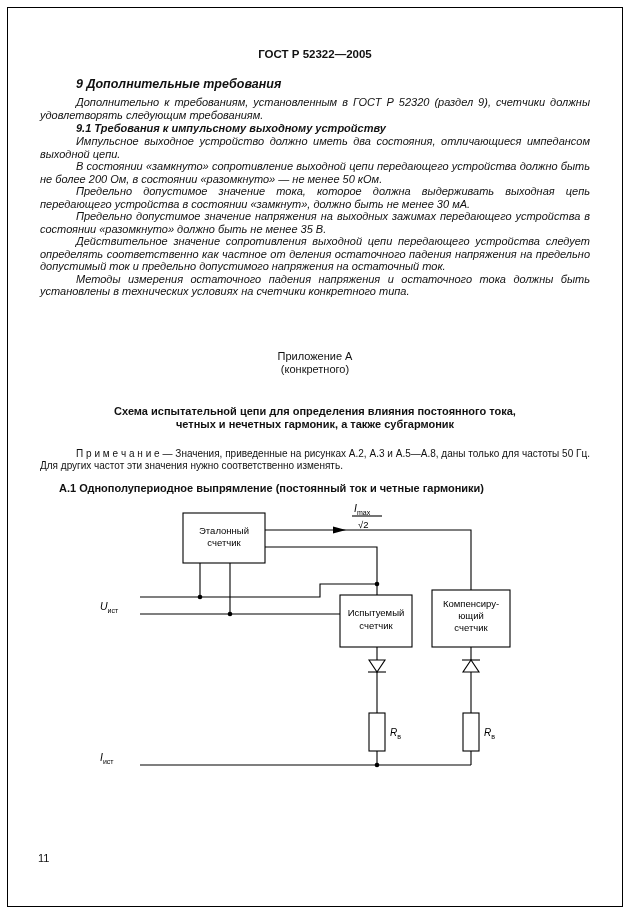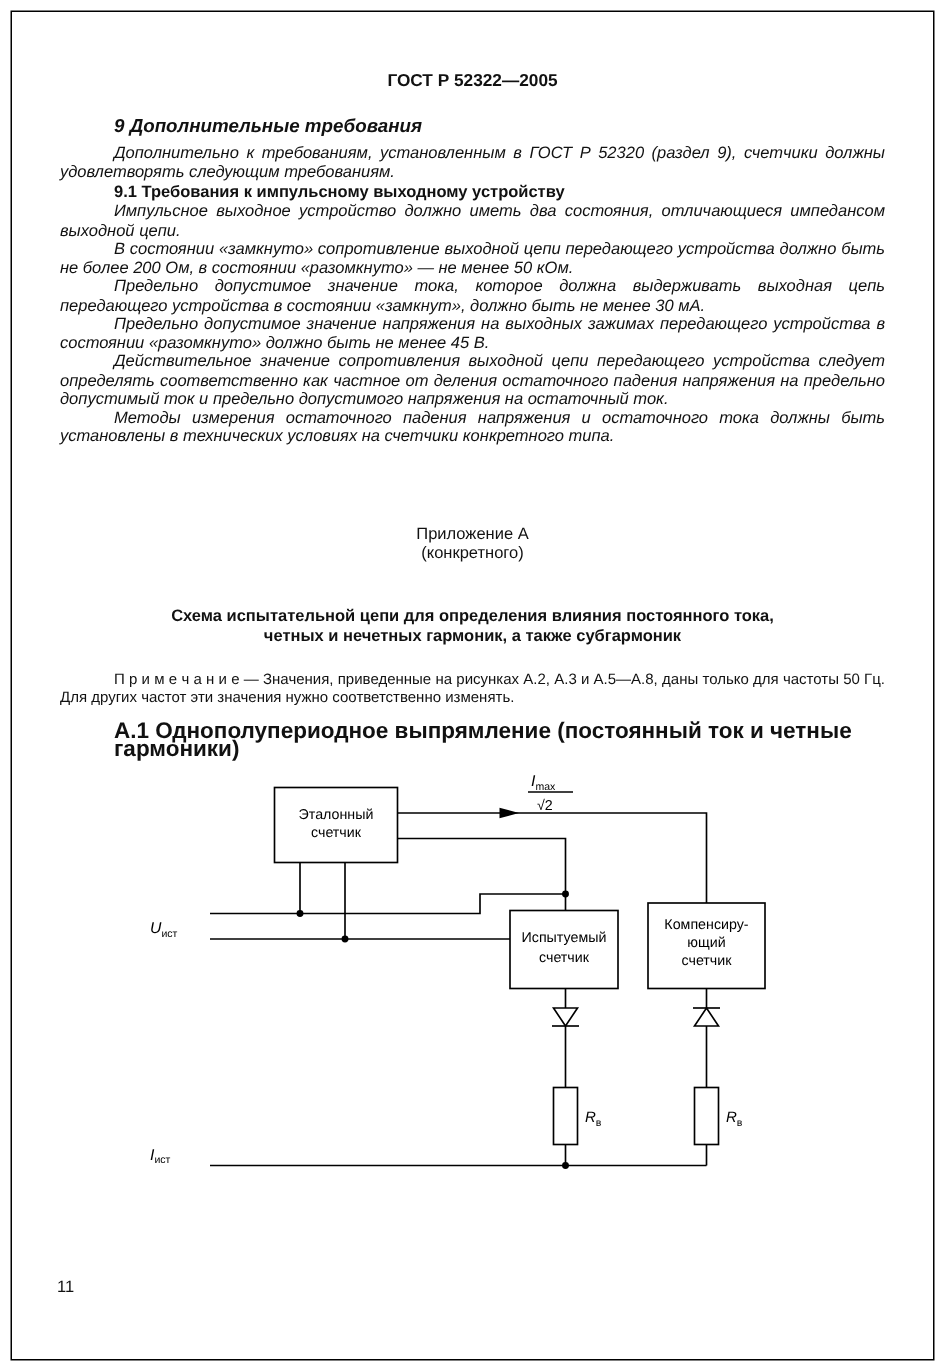--- a/index.html
+++ b/index.html
@@ -7,26 +7,26 @@
     position:relative; width:630px; height:914px; background:#ffffff;
     color:#111; font-family:"Liberation Sans", sans-serif; overflow:hidden;
   }
   .frame { position:absolute; inset:7px; border:1px solid #000; pointer-events:none; }
   .content { position:absolute; left:40px; right:40px; top:48px; }
   .doc-header { font-size:11.5px; font-weight:bold;text-align:center; }
   .h9 { margin:17px 0 0 36px; font-size:12.5px; font-weight:bold; font-style:italic; }
   p.body { margin:0; font-size:11px; font-style:italic; line-height:12.5px;
            text-indent:36px; text-align:justify; }
   p.body.first { margin-top:5px; }
-  .h91 { margin:0; font-size:11px; font-weight:bold; 
+  .h91 { margin:0; font-size:11px; font-weight:bold; font-style:italic;
          line-height:14px; text-indent:36px; }
   .appendix-label { margin-top:52px; text-align:center; font-size:11px; line-height:13.5px; }
   .app-title { margin-top:28px; text-align:center; font-size:11px; font-weight:bold; line-height:13.5px; }
   .note { margin:16px 0 0 0; font-size:10px; line-height:12px; text-indent:36px; text-align:justify; }
-  .a1 { margin:10px 0 0 36px; font-size:15px; font-weight:bold; line-height:12px; }
+  .a1 { margin:10px 0 0 19px; font-size:11px; font-weight:bold; line-height:12px; }
   .diagram-wrap { position:relative; margin-top:6px; width:550px; height:272px; }
   .circuit { display:block; }
   .circuit text { font-family:"Liberation Sans", sans-serif; font-size:9.5px; fill:#000; }
   .circuit .it { font-style:italic; }
   .caption { margin-top:14px; text-align:center; font-size:10px; }
   .page-num { position:absolute; left:38px; top:852px; font-size:11px; }
 </style>
 </head>
 <body>
 
@@ -35,21 +35,21 @@
 
   <div class="content">
     <div class="doc-header">ГОСТ Р 52322—2005</div>
 
     <div class="h9">9 Дополнительные требования</div>
     <p class="body first">Дополнительно к требованиям, установленным в ГОСТ Р 52320 (раздел 9), счетчики должны удовлетворять следующим требованиям.</p>
     <p class="h91">9.1 Требования к импульсному выходному устройству</p>
     <p class="body">Импульсное выходное устройство должно иметь два состояния, отличающиеся импедансом выходной цепи.</p>
     <p class="body">В состоянии «замкнуто» сопротивление выходной цепи передающего устройства должно быть не более 200 Ом, в состоянии «разомкнуто» — не менее 50 кОм.</p>
     <p class="body">Предельно допустимое значение тока, которое должна выдерживать выходная цепь передающего устройства в состоянии «замкнут», должно быть не менее 30 мА.</p>
-    <p class="body">Предельно допустимое значение напряжения на выходных зажимах передающего устройства в состоянии «разомкнуто» должно быть не менее 45 В.</p>
+    <p class="body">Предельно допустимое значение напряжения на выходных зажимах передающего устройства в состоянии «разомкнуто» должно быть не менее 35 В.</p>
     <p class="body">Действительное значение сопротивления выходной цепи передающего устройства следует определять соответственно как частное от деления остаточного падения напряжения на предельно допустимый ток и предельно допустимого напряжения на остаточный ток.</p>
     <p class="body">Методы измерения остаточного падения напряжения и остаточного тока должны быть установлены в технических условиях на счетчики конкретного типа.</p>
 
     <div class="appendix-label">
       <div>Приложение А</div>
       <div>(конкретного)</div>
     </div>
 
     <div class="app-title">
       <div>Схема испытательной цепи для определения влияния постоянного тока,</div>

